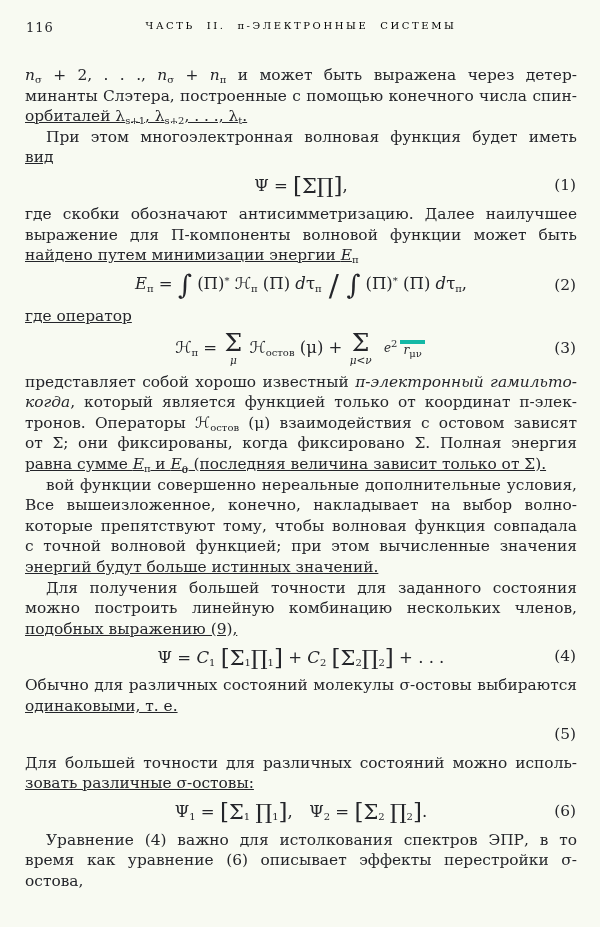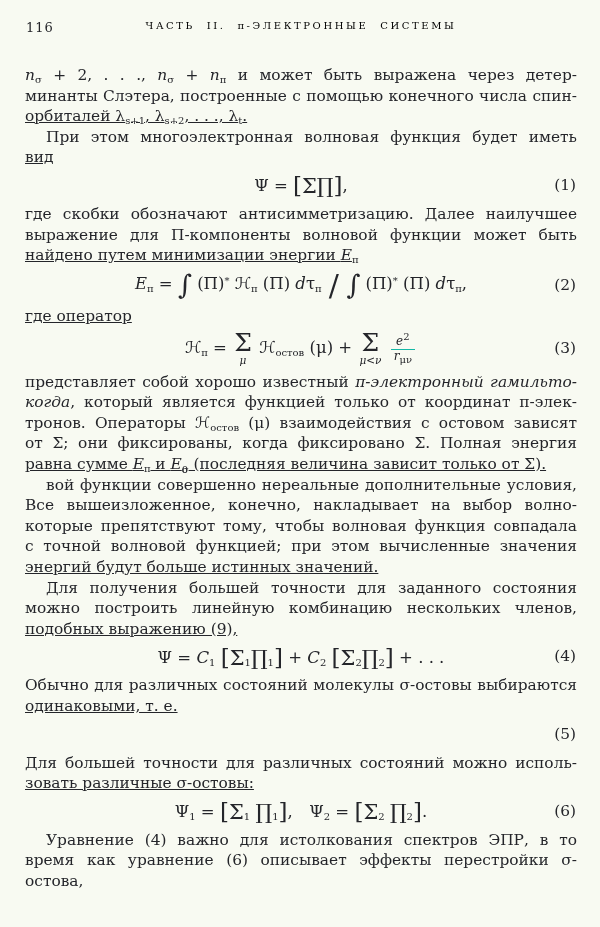--- a/index.html
+++ b/index.html
@@ -49,25 +49,25 @@
   .int { font-size:27px; vertical-align:-5px; font-style:italic; }
   .bigslash { font-size:30px; vertical-align:-7px; padding:0 2px; }
   .scr { font-style:italic; font-family:"DejaVu Serif","DejaVu Sans",serif; }
   .bigop {
     display:inline-flex; flex-direction:column; align-items:center;
     vertical-align:middle; margin:0 2px;
   }
   .bigop .op { font-size:25px; line-height:0.95; }
   .bigop .lim { font-size:10.5px; line-height:1.1; font-style:italic; }
   .frac {
-    display:inline-flex; flex-direction:column; align-items:center;
+    display:inline-flex; align-items:center;
     vertical-align:middle; margin:0 2px; line-height:1.1;
   }
   .frac .num { font-size:12px; padding:0 3px; }
-  .frac .den { font-size:12px; padding:0 3px; border-top:1px solid #14b8a6; }
+  .frac .den { font-size:12px; padding:0 3px; border-top:4px solid #14b8a6; }
   .ss {
     display:inline-flex; flex-direction:column; align-items:flex-start;
     vertical-align:-4px; line-height:0.9; font-size:10px;
   }
 </style>
 </head>
 <body>
 
 <div class="page">
   <div class="header">

